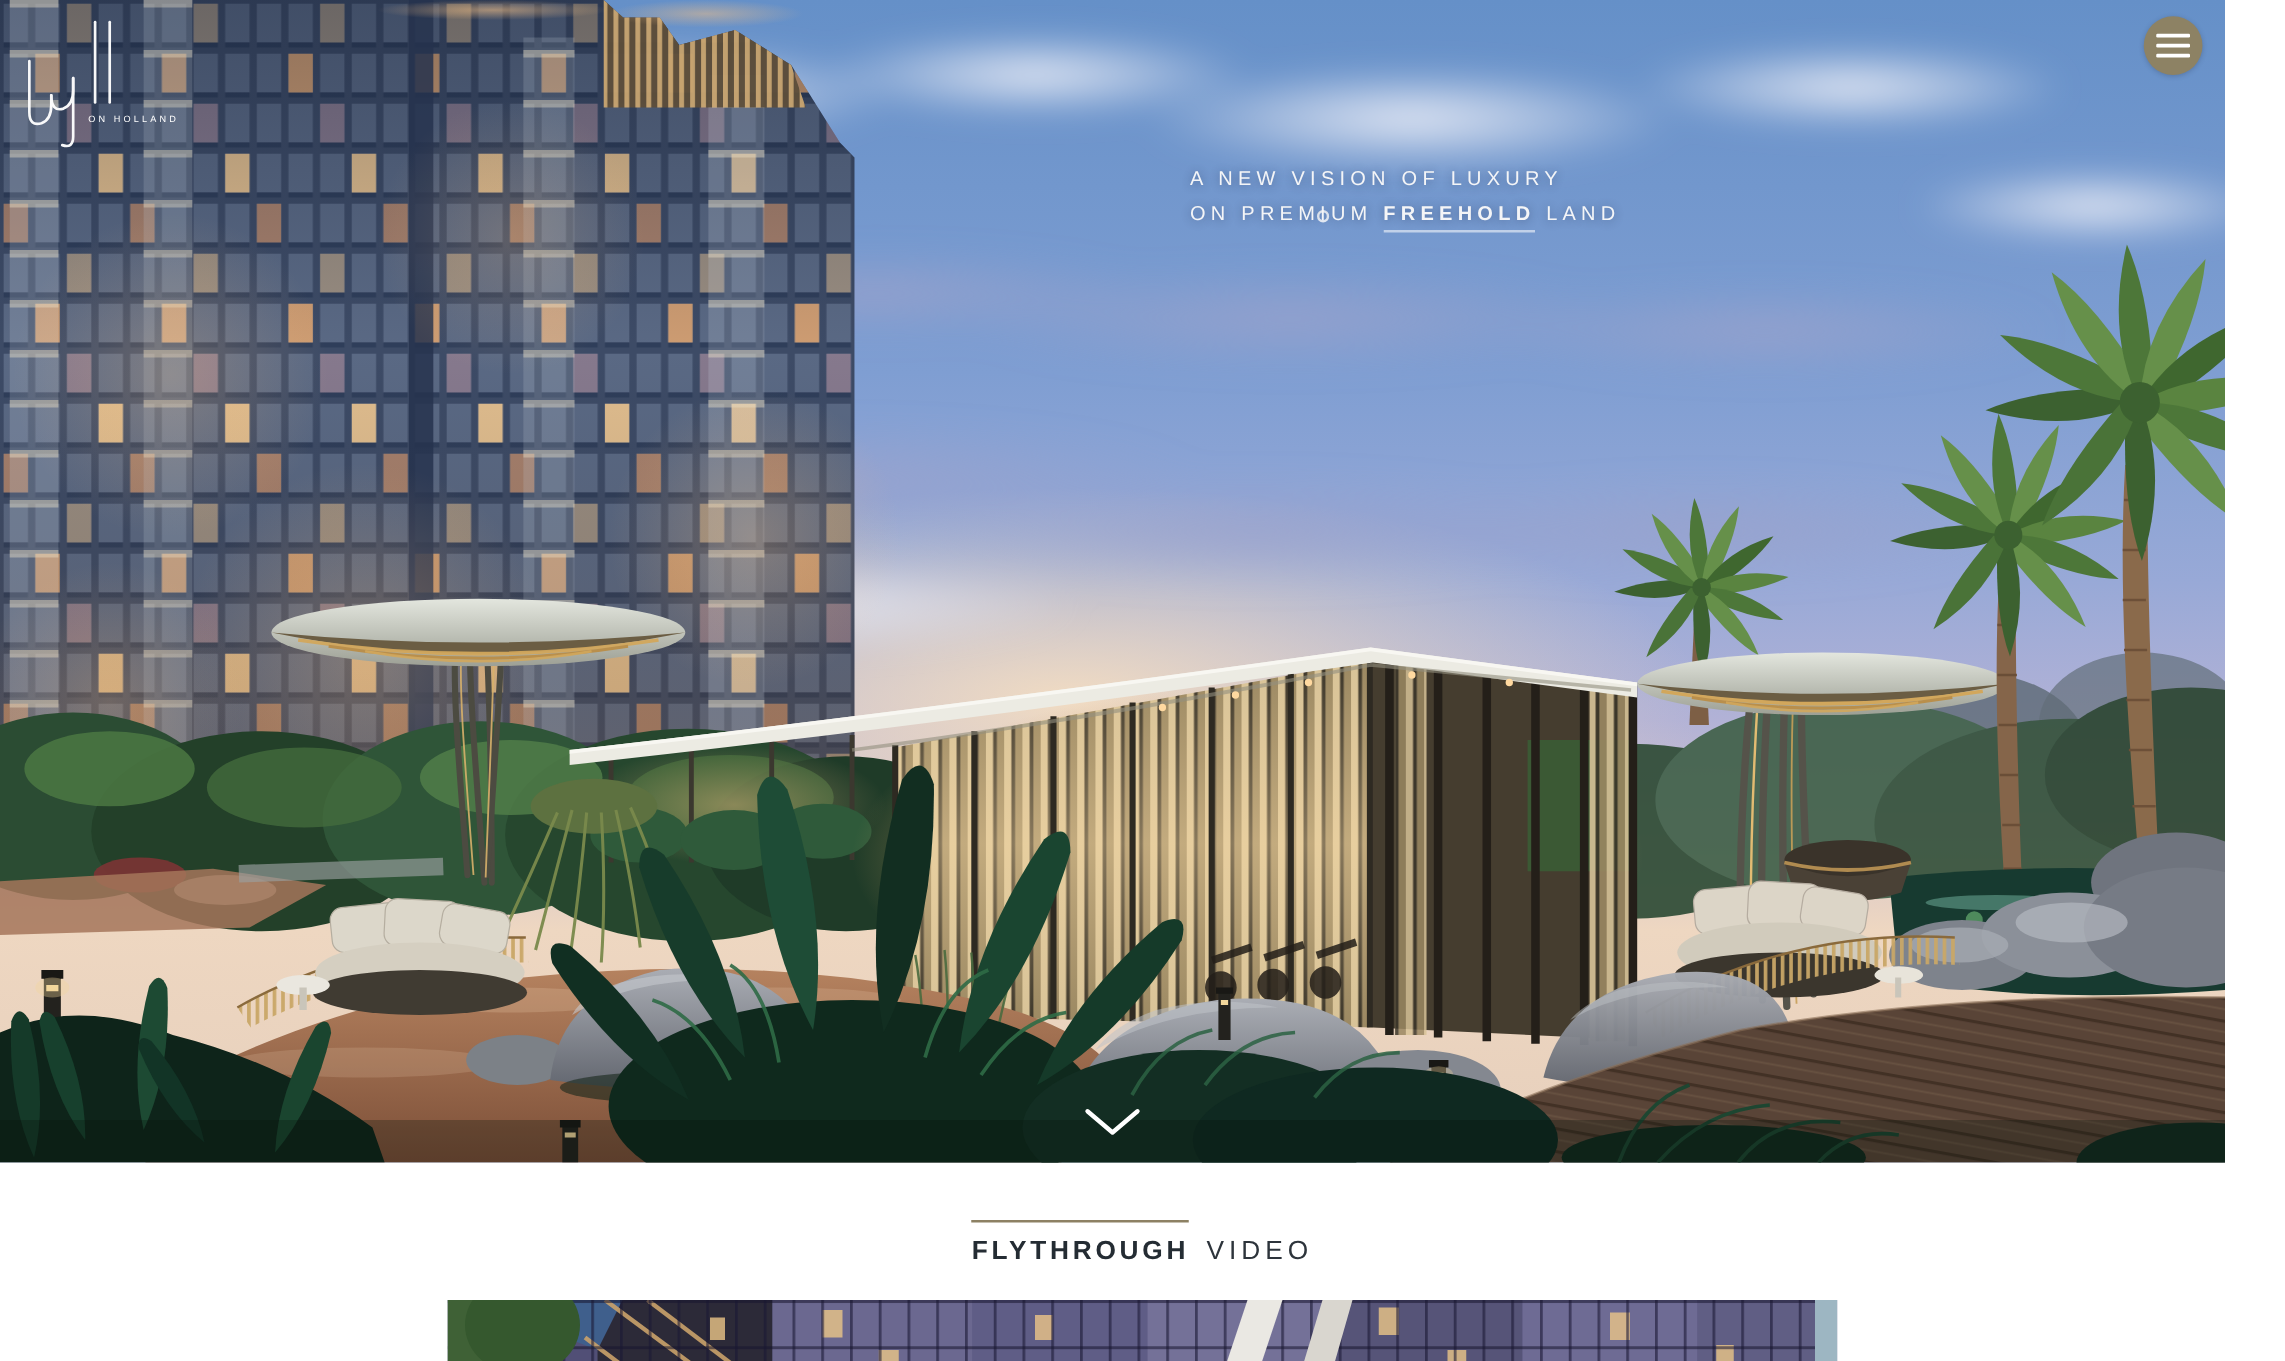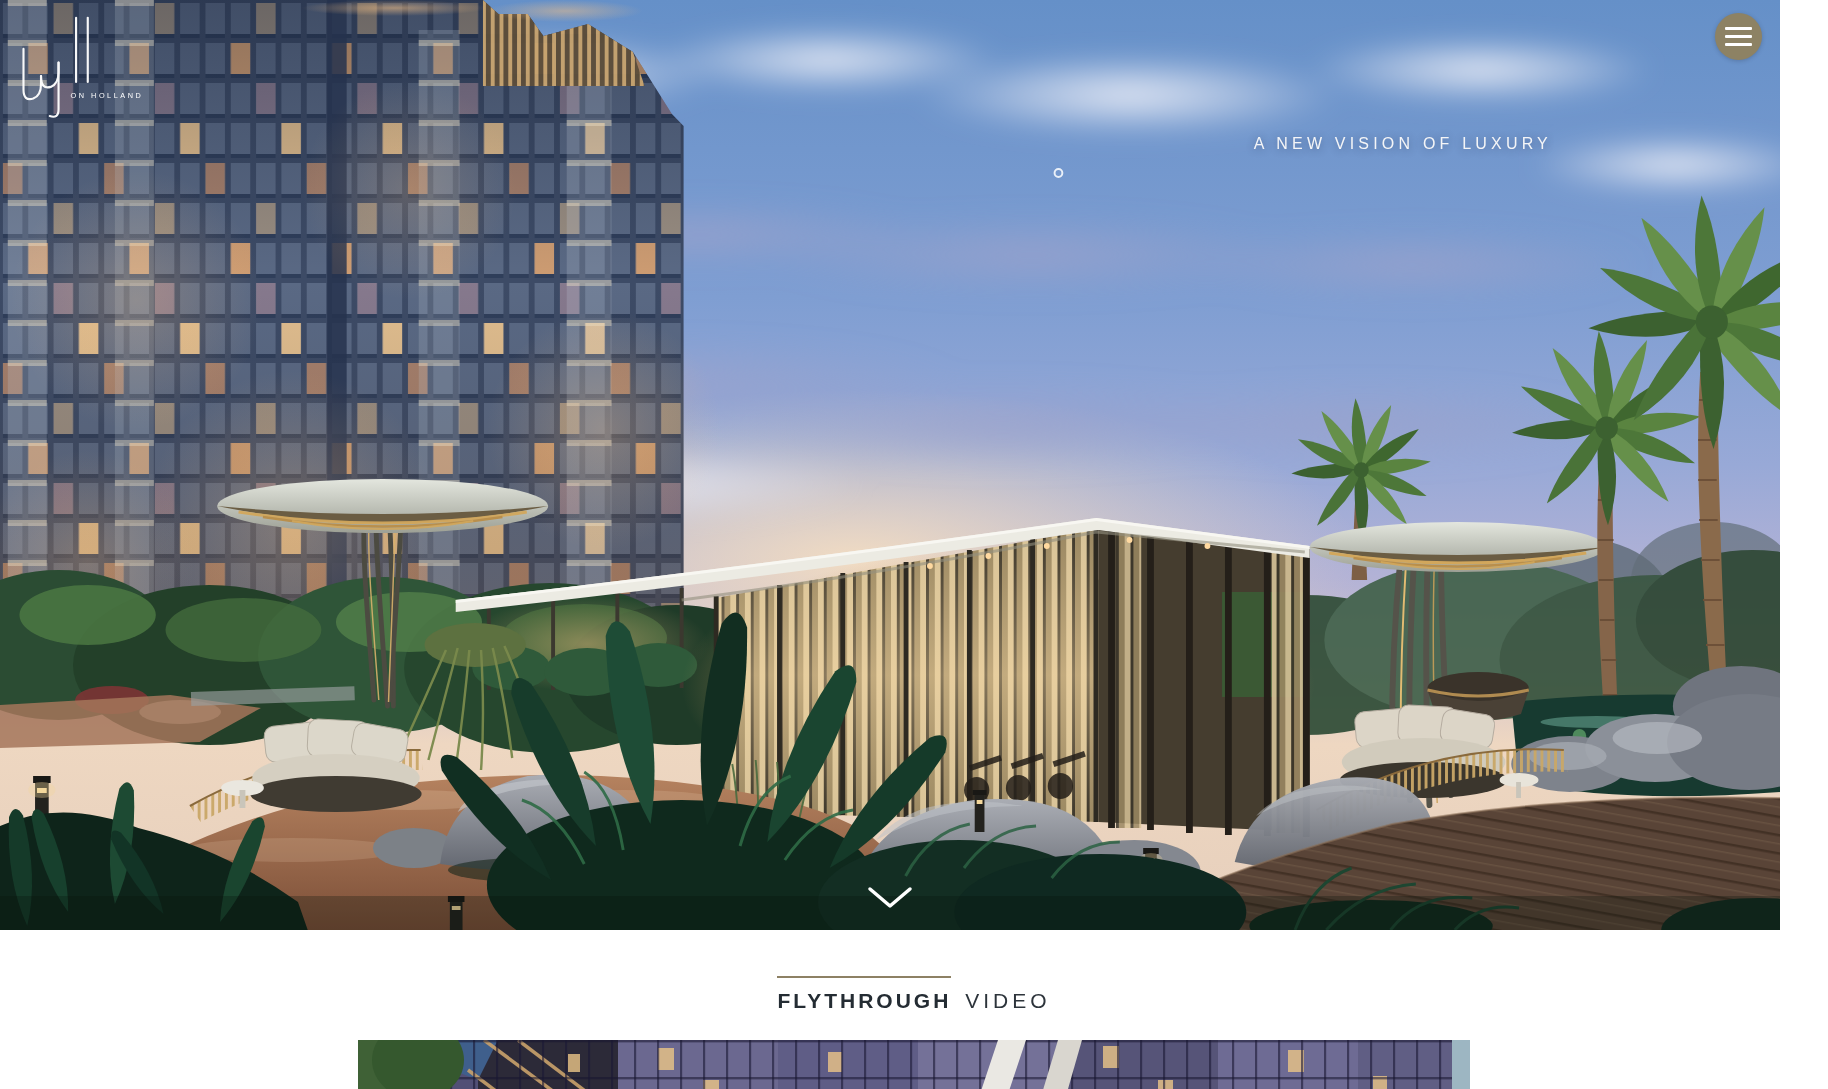--- a/index.html
+++ b/index.html
@@ -17,21 +17,21 @@
   .menu-btn{
     position:absolute;top:13px;right:18px;width:47px;height:47px;border-radius:50%;
     background:var(--menu_button_bg,#8d8264);border:none;cursor:pointer;
     display:flex;align-items:center;justify-content:center;padding:0;
     box-shadow:0 1px 4px rgba(30,40,60,.25);
   }
   .menu-icon{display:flex;flex-direction:column;gap:5px;}
   .menu-icon .bar{width:27px;height:3px;background:#ffffff;border-radius:1px;}
   
   .hero-headline{
-    position:absolute;top:130px;left:952px;width:600px;text-align:right;
+    position:absolute;top:130px;left:952px;width:600px;text-align:left;
     color:var(--headline_text,#f4f5f7);font-size:16px;letter-spacing:4.2px;line-height:28px;
     text-shadow:0 1px 8px rgba(30,40,70,.45);
   }
   .hero-headline .em{font-weight:bold;border-bottom:2px solid rgba(255,255,255,.55);padding-bottom:4px;}
   
   .scroll-btn{position:absolute;left:50%;bottom:12px;transform:translateX(-50%);background:none;border:none;cursor:pointer;padding:4px;}
   
   .video-section{padding-top:46px;text-align:center;}
   .video-heading{margin:0;font-size:21px;font-weight:normal;color:var(--heading_text,#242c33);}
   .video-heading .strong{
@@ -552,20 +552,25 @@
   <button class="menu-btn">
     <span class="menu-icon">
       <span class="bar"></span>
           <span class="bar"></span>
           <span class="bar"></span>
     </span>
   </button>
 
   <div class="hero-headline">
     <div>A NEW VISION OF LUXURY</div>
+    <div>
+      <span>ON PREMIUM</span>
+      <span class="em">FREEHOLD</span>
+      <span>LAND</span>
+    </div>
   </div>
 
   <button class="scroll-btn">
     <svg width="48" height="26" viewBox="0 0 48 26">
       <polyline points="4,4 24,21 44,4" fill="none" stroke="#ffffff" stroke-width="3.5" stroke-linecap="round" stroke-linejoin="round"></polyline>
     </svg>
   </button>
 </section>
 
 <section class="video-section">

